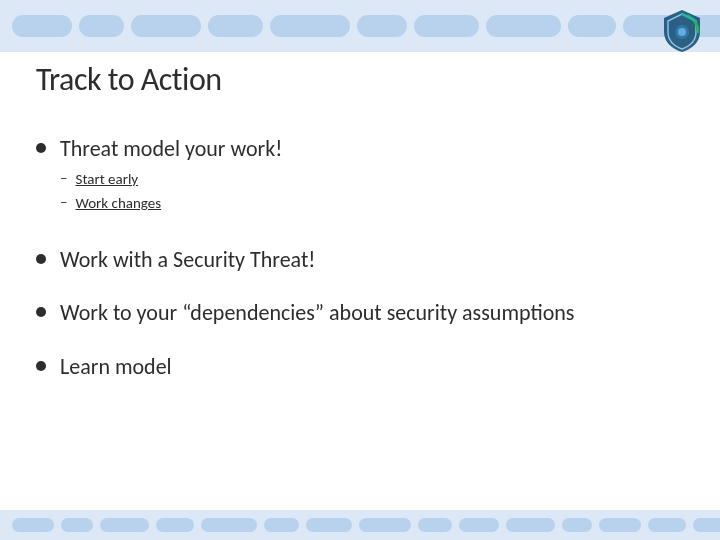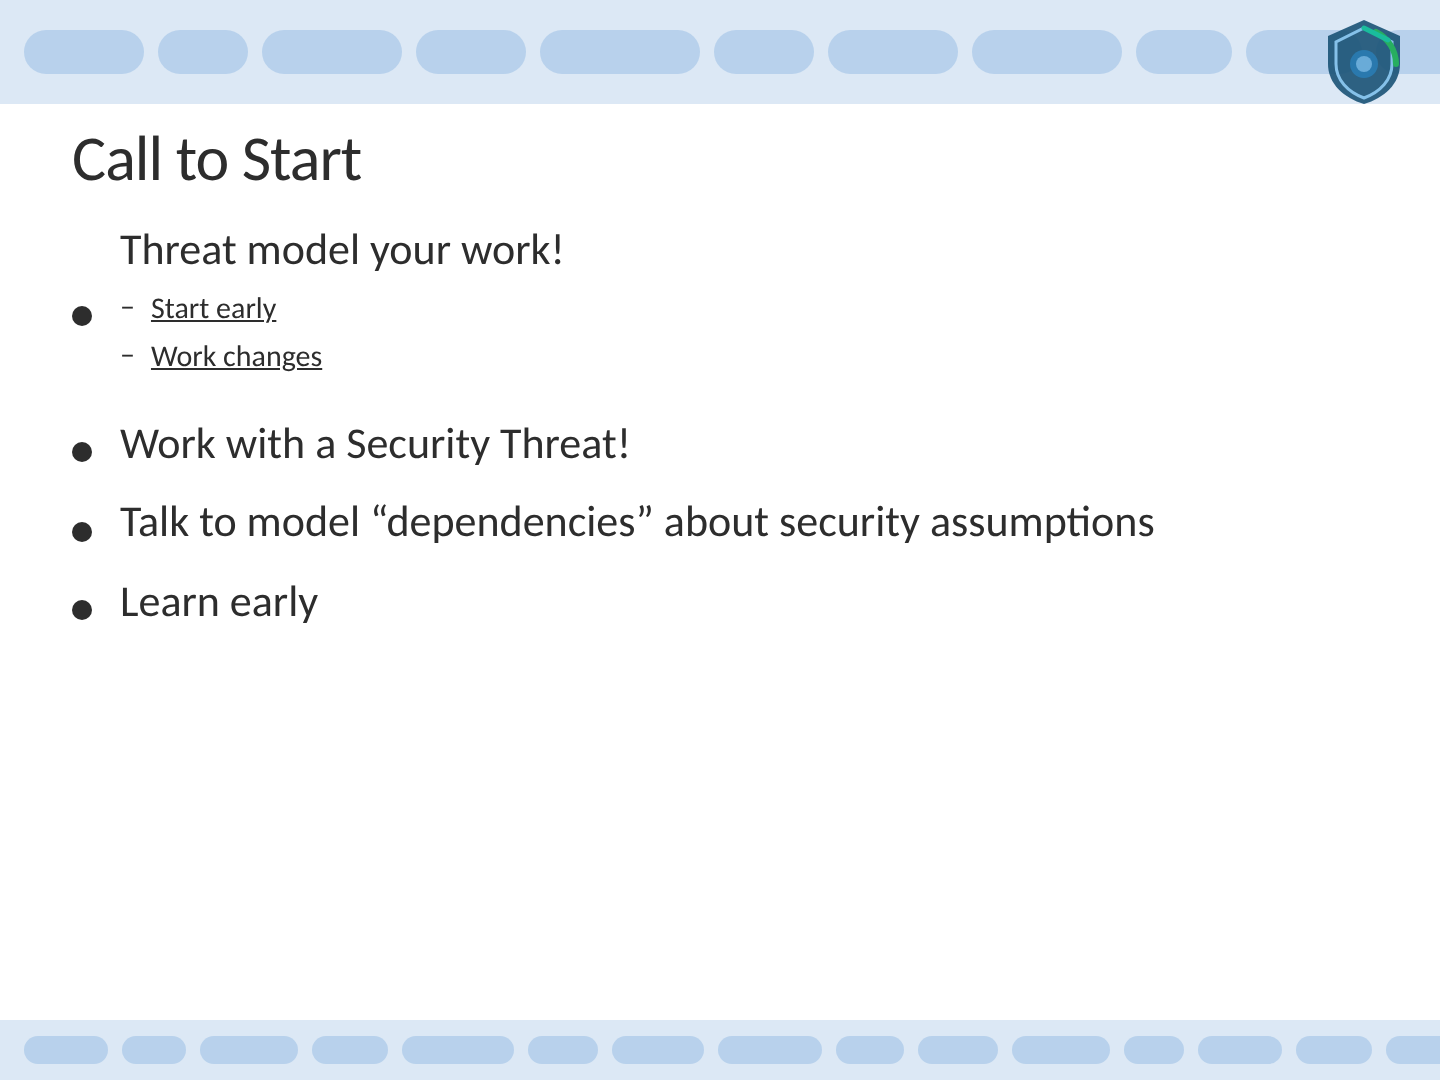--- a/index.html
+++ b/index.html
@@ -77,22 +77,23 @@
       right: 36px;
     }
 
     
     .bullet-list {
       list-style: none;
     }
 
     .bullet-item {
       display: flex;
-      align-items: center;
+      align-items: flex-start;
       margin-bottom: 10px;
+      margin-top: 24px;
     }
 
     .bullet-dot {
       width: 10px;
       height: 10px;
       background: #2d2d2d;
       border-radius: 50%;
       margin-top: 9px;
       margin-right: 14px;
       flex-shrink: 0;
@@ -181,21 +182,21 @@
 
     <path d="M30 10 C36 13 40 19 40 26" fill="none" stroke="#27ae60" stroke-width="3" stroke-linecap="round"></path>
 
     <path d="M24 8 L36 14" fill="none" stroke="#1abc9c" stroke-width="2.5" stroke-linecap="round"></path>
 
     <circle cx="24" cy="26" r="7" fill="#2980b9" opacity="0.8"></circle>
     <circle cx="24" cy="26" r="4" fill="#85c1e9" opacity="0.7"></circle>
   </svg>
 </div>
 
-<h1 class="page-title">Call to Start</h1>
+<h1 class="page-title">Track to Action</h1>
 
 <div class="content">
   <ul class="bullet-list" id="bullet-list">
   <li class="bullet-item">
         <div class="bullet-dot"></div>
         <div><span class="bullet-text">Threat model your work!</span><ul class="sub-list">
             <li class="sub-item">
               <span class="sub-dash">–</span>
               <span class="sub-text">Start early</span>
             </li>
@@ -204,25 +205,25 @@
               <span class="sub-text">Work changes</span>
             </li>
           </ul></div>
       </li>
       <li class="bullet-item">
         <div class="bullet-dot"></div>
         <div><span class="bullet-text">Work with a Security Threat!</span></div>
       </li>
       <li class="bullet-item">
         <div class="bullet-dot"></div>
-        <div><span class="bullet-text">Talk to model “dependencies” about security assumptions</span></div>
+        <div><span class="bullet-text">Work to your “dependencies” about security assumptions</span></div>
       </li>
       <li class="bullet-item">
         <div class="bullet-dot"></div>
-        <div><span class="bullet-text">Learn early</span></div>
+        <div><span class="bullet-text">Learn model</span></div>
       </li>
     </ul>
 </div>
 
 <div class="bottom-band">
   <div class="bottom-pills-container" id="bottom-pills">
   <div class="pill" style="width: 42px; height: 14px;"></div>
       <div class="pill" style="width: 31.5px; height: 14px;"></div>
       <div class="pill" style="width: 49px; height: 14px;"></div>
       <div class="pill" style="width: 38.5px; height: 14px;"></div>

